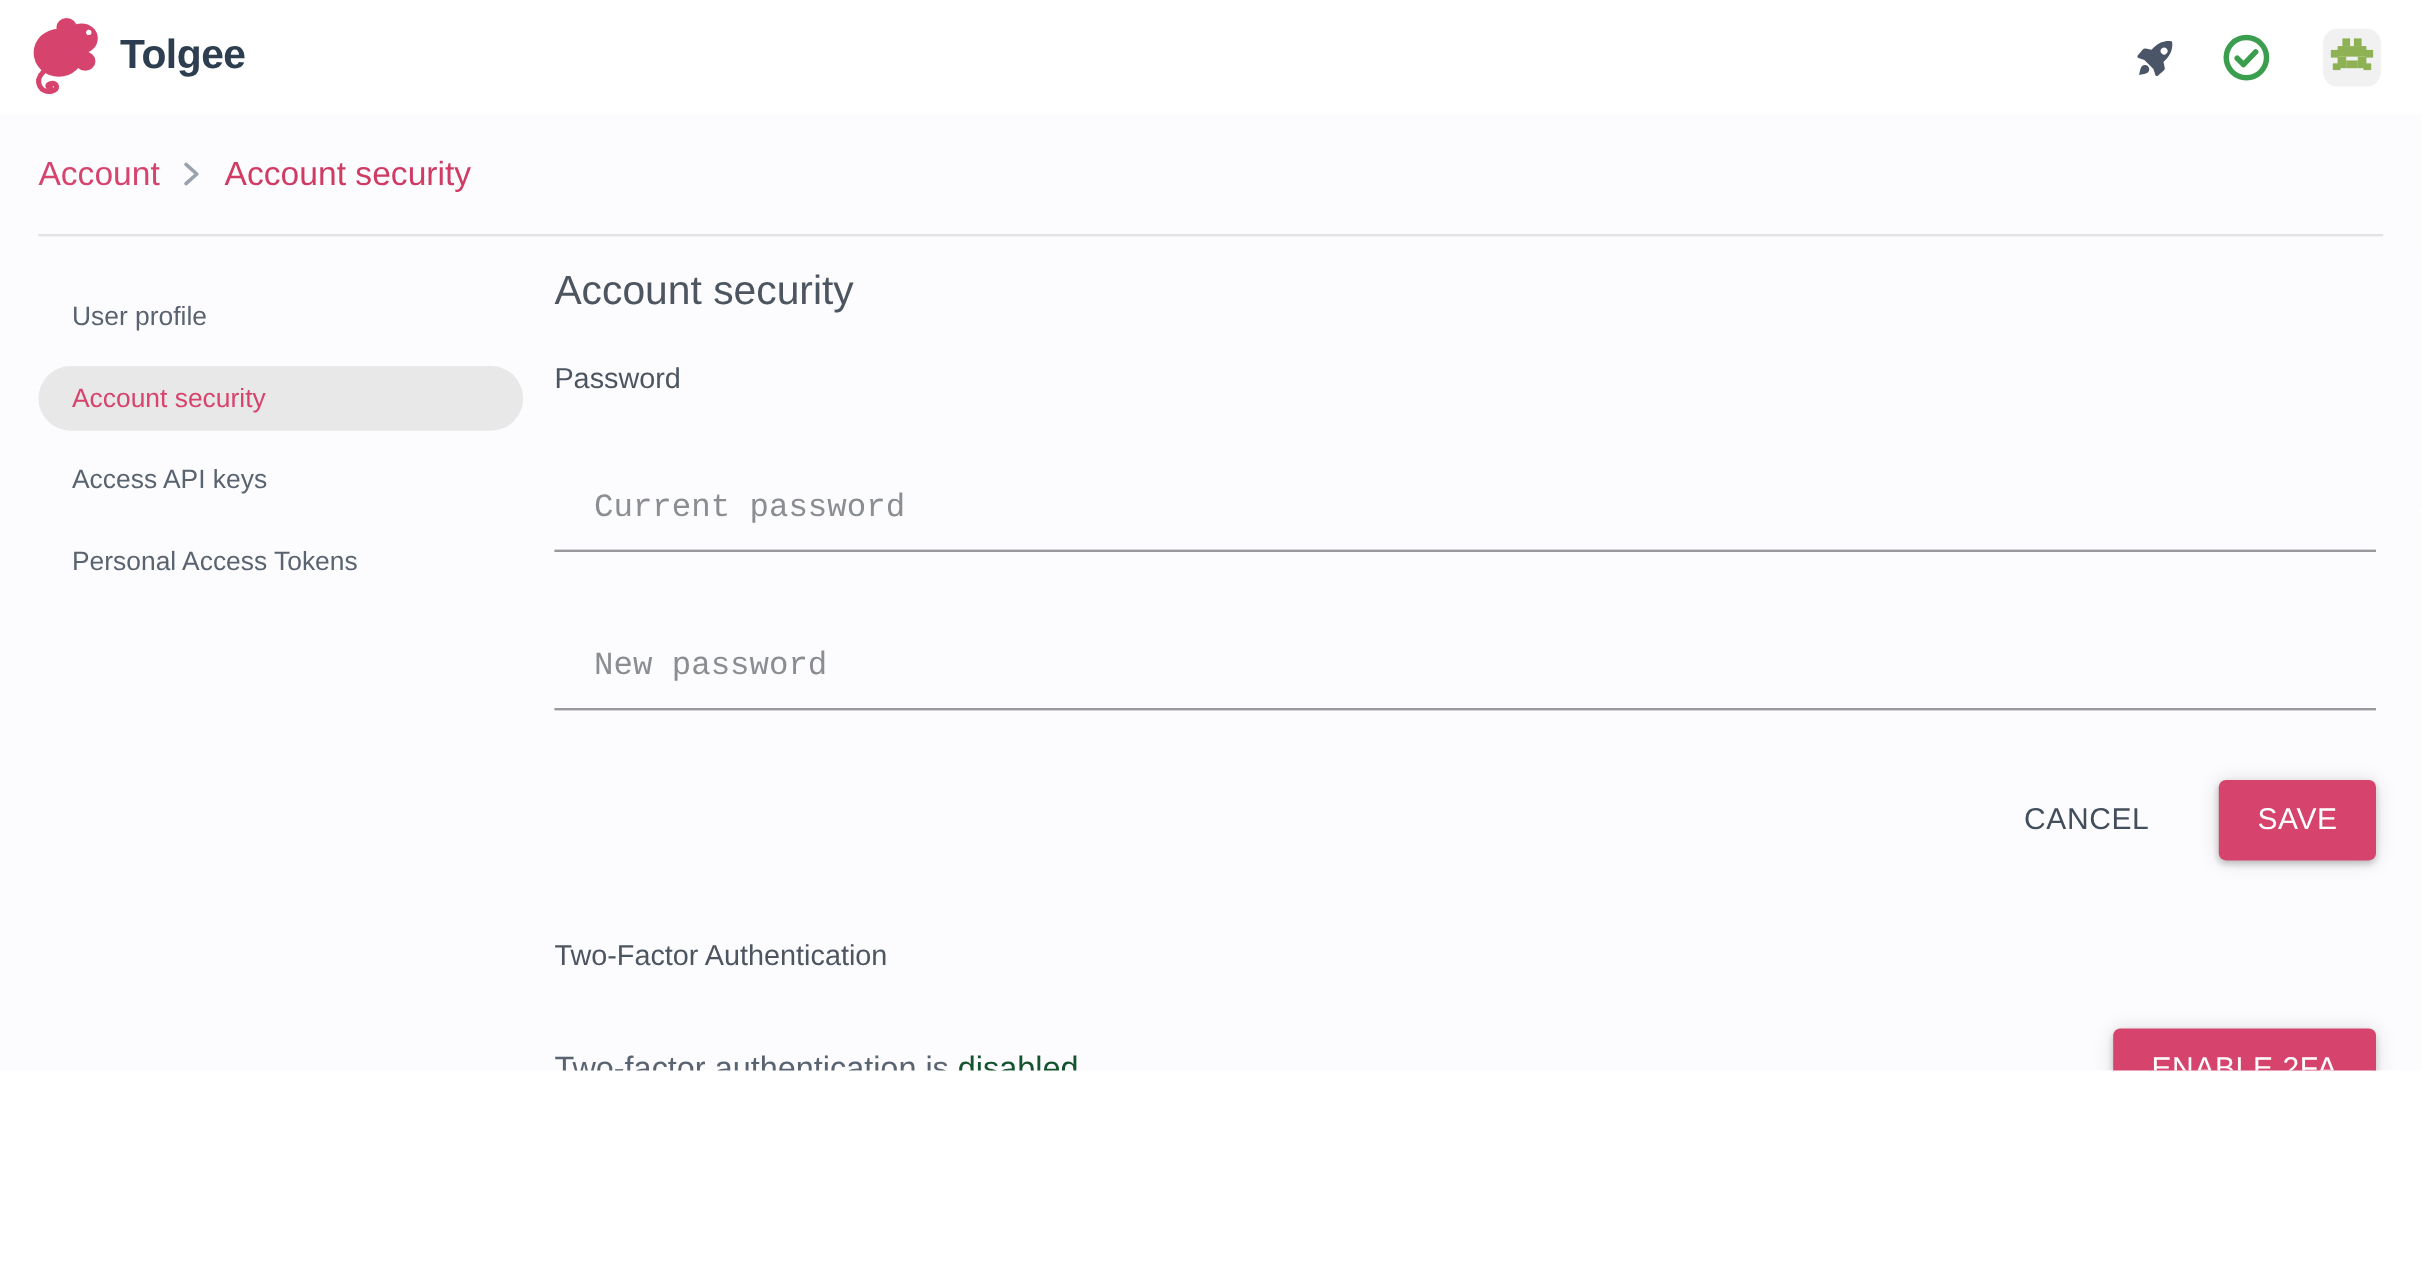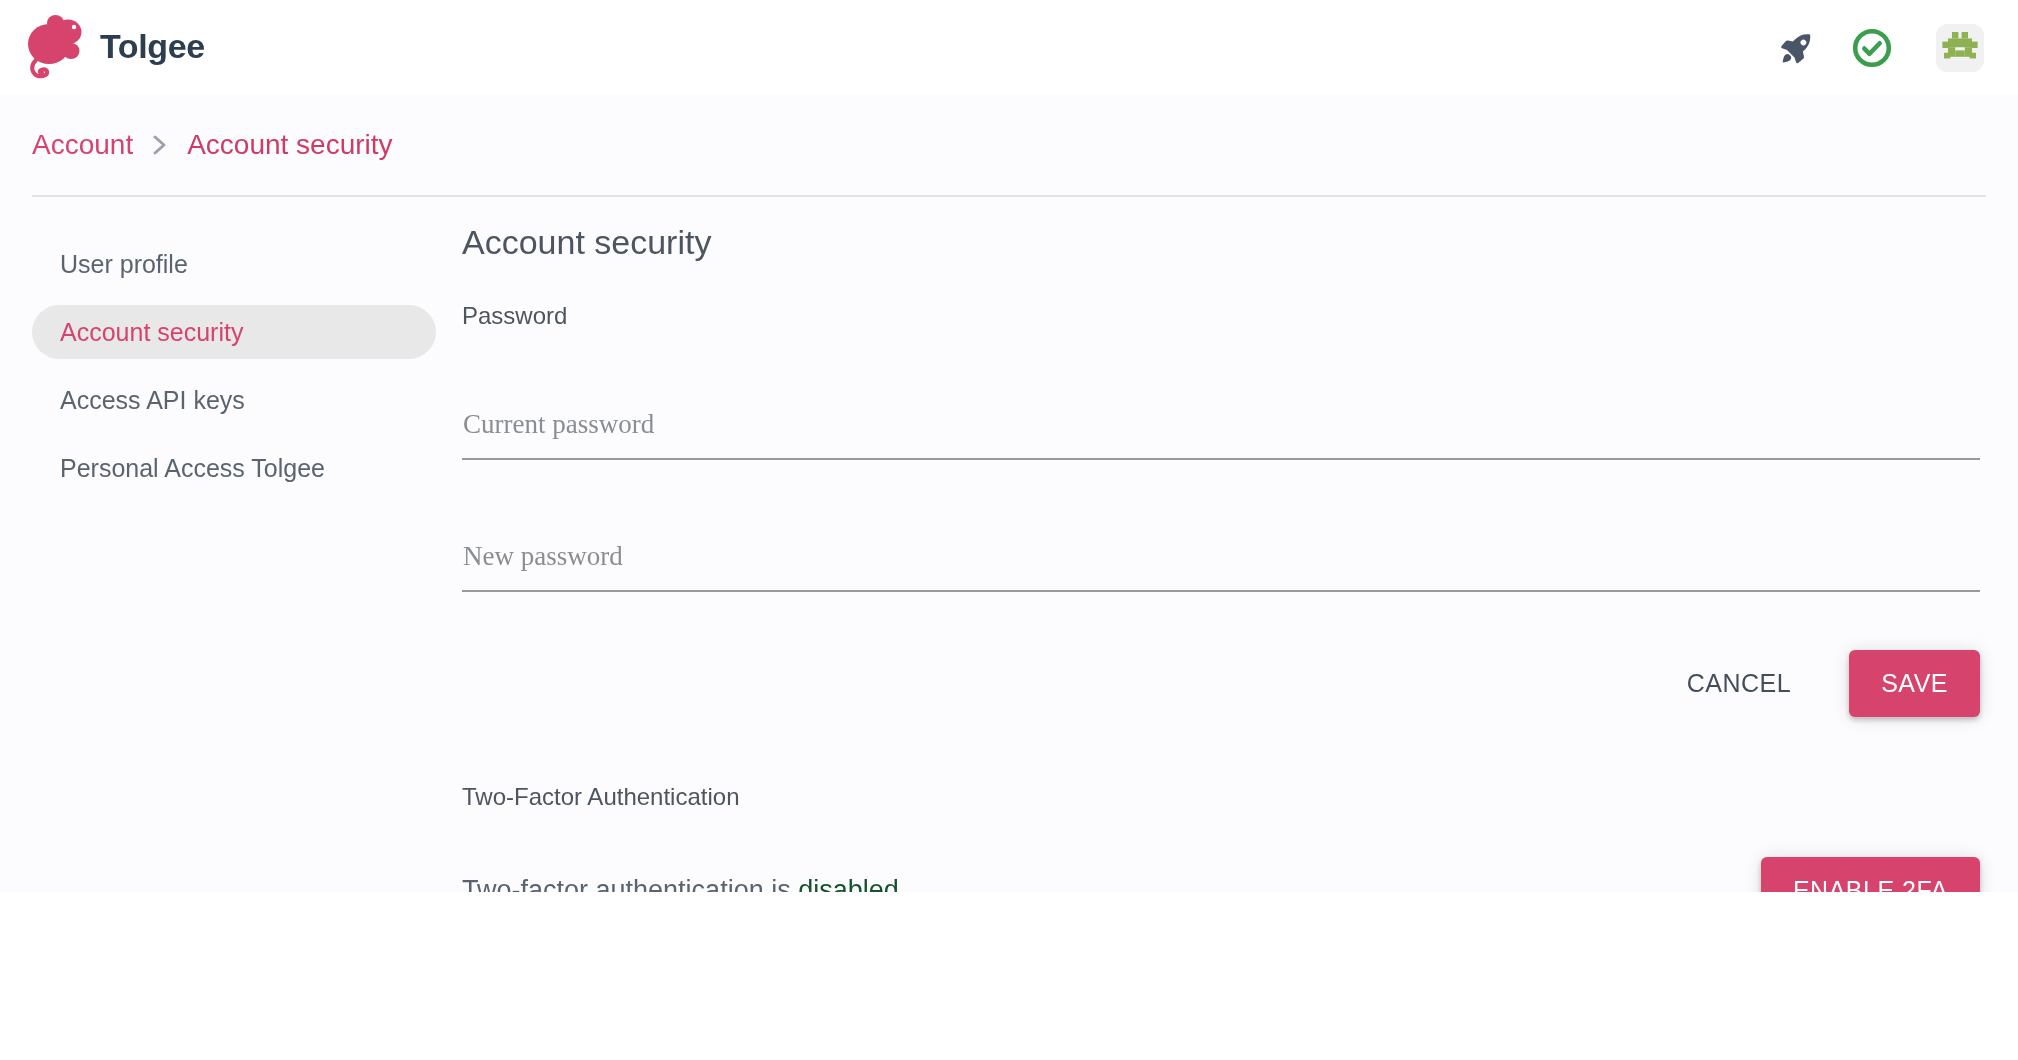--- a/index.html
+++ b/index.html
@@ -127,21 +127,21 @@
     display: flex;
     align-items: center;
     height: 54px;
     padding: 0 28px;
     border-radius: 27px;
     margin-bottom: 14px;
     cursor: pointer;
     max-width: 404px;
   }
   .side-item span {
-    font-size: 25px;
+    font-size: 22px;
     color: #5a6471;
     line-height: 1;
     white-space: nowrap;
   }
   .side-item.active { background: #e8e8e9; }
   .side-item.active span { color: #d6446e; }
 
   
   .main {
     flex: 1 1 auto;
@@ -171,25 +171,26 @@
     border-bottom: 2px solid #97999d;
     display: flex;
     align-items: flex-end;
     padding-bottom: 16px;
   }
   .field input {
     width: 100%;
     border: none;
     outline: none;
     background: transparent;
-    font-family: Liberation Serif, serif;
+    font-family: Liberation Mono, monospace;
     font-size: 27px;
     color: #3b82f6;
     padding: 0 0 2px 1px;
     line-height: 1.2;
+    margin-left: 32px;
   }
   .field input::placeholder { color: #8a8d92; opacity: 1; }
 
   .form-actions {
     display: flex;
     align-items: center;
     justify-content: flex-end;
     gap: 46px;
     margin-top: 58px;
     padding-right: 0;
@@ -306,21 +307,21 @@
       <div class="side-item">
         <span>User profile</span>
       </div>
       <div class="side-item active">
         <span>Account security</span>
       </div>
       <div class="side-item">
         <span>Access API keys</span>
       </div>
       <div class="side-item">
-        <span>Personal Access Tolgee</span>
+        <span>Personal Access Tokens</span>
       </div>
     </aside>
 
     <main class="main">
 
       <h1 class="page-title">Account security</h1>
 
       <h2 class="section-title">Password</h2>
 
       <div class="field">

